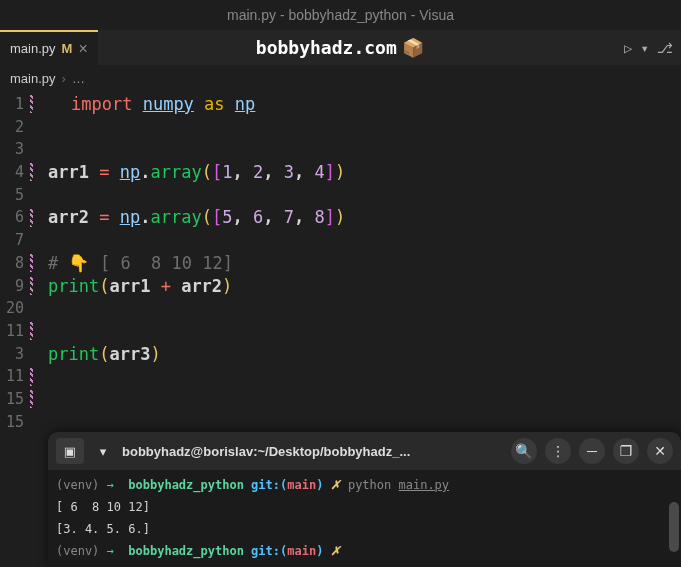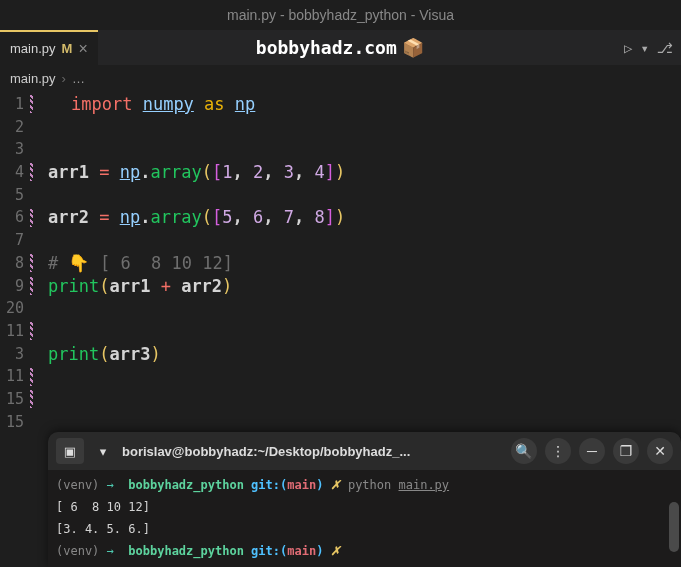--- a/index.html
+++ b/index.html
@@ -259,21 +259,21 @@
     <div class="row"></div>
     <div class="row"><span class="fn">print</span><span class="par-y">(</span><span class="var">arr3</span><span class="par-y">)</span></div>
     <div class="row"></div>
   </div>
 </div>
 
 <div class="terminal-window">
   <div class="term-titlebar">
     <div class="term-btn">▣</div>
     <div class="term-btn wide">▾</div>
-    <div class="term-title">borislav@bobbyhadz:~/Desktop/bobbyhadz_...</div>
+    <div class="term-title">bobbyhadz@borislav:~/Desktop/bobbyhadz_...</div>
     <div class="term-circle">🔍</div>
     <div class="term-circle">⋮</div>
     <div class="term-circle">─</div>
     <div class="term-circle">❐</div>
     <div class="term-circle">✕</div>
   </div>
   <div class="term-body">
     <div class="trow"><span class="t-dim">(venv)</span> <span class="t-arrow">→</span>  <span class="t-path">bobbyhadz_python</span> <span class="t-git">git:(</span><span class="t-branch">main</span><span class="t-git">)</span> <span class="t-x">✗</span> <span class="t-cmd">python</span> <span class="t-file">main.py</span></div>
     <div class="trow">[ 6  8 10 12]</div>
     <div class="trow">[3. 4. 5. 6.]</div>

